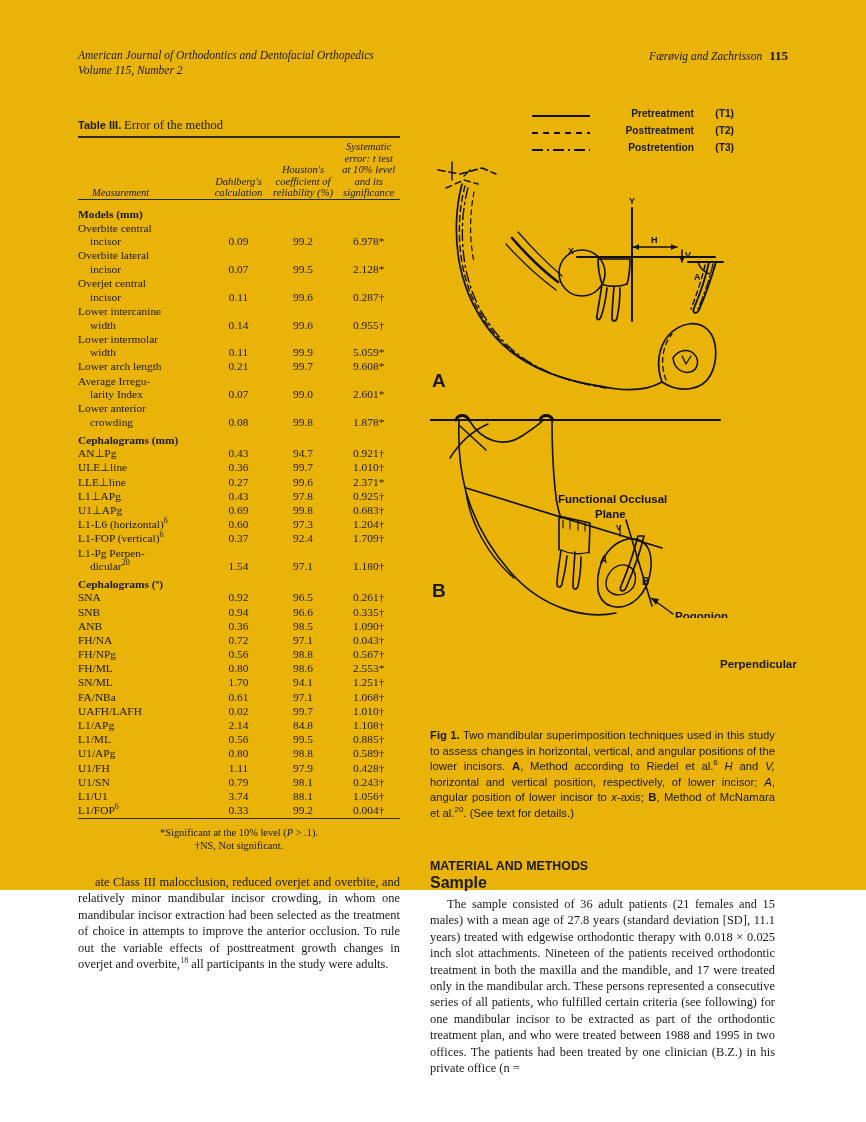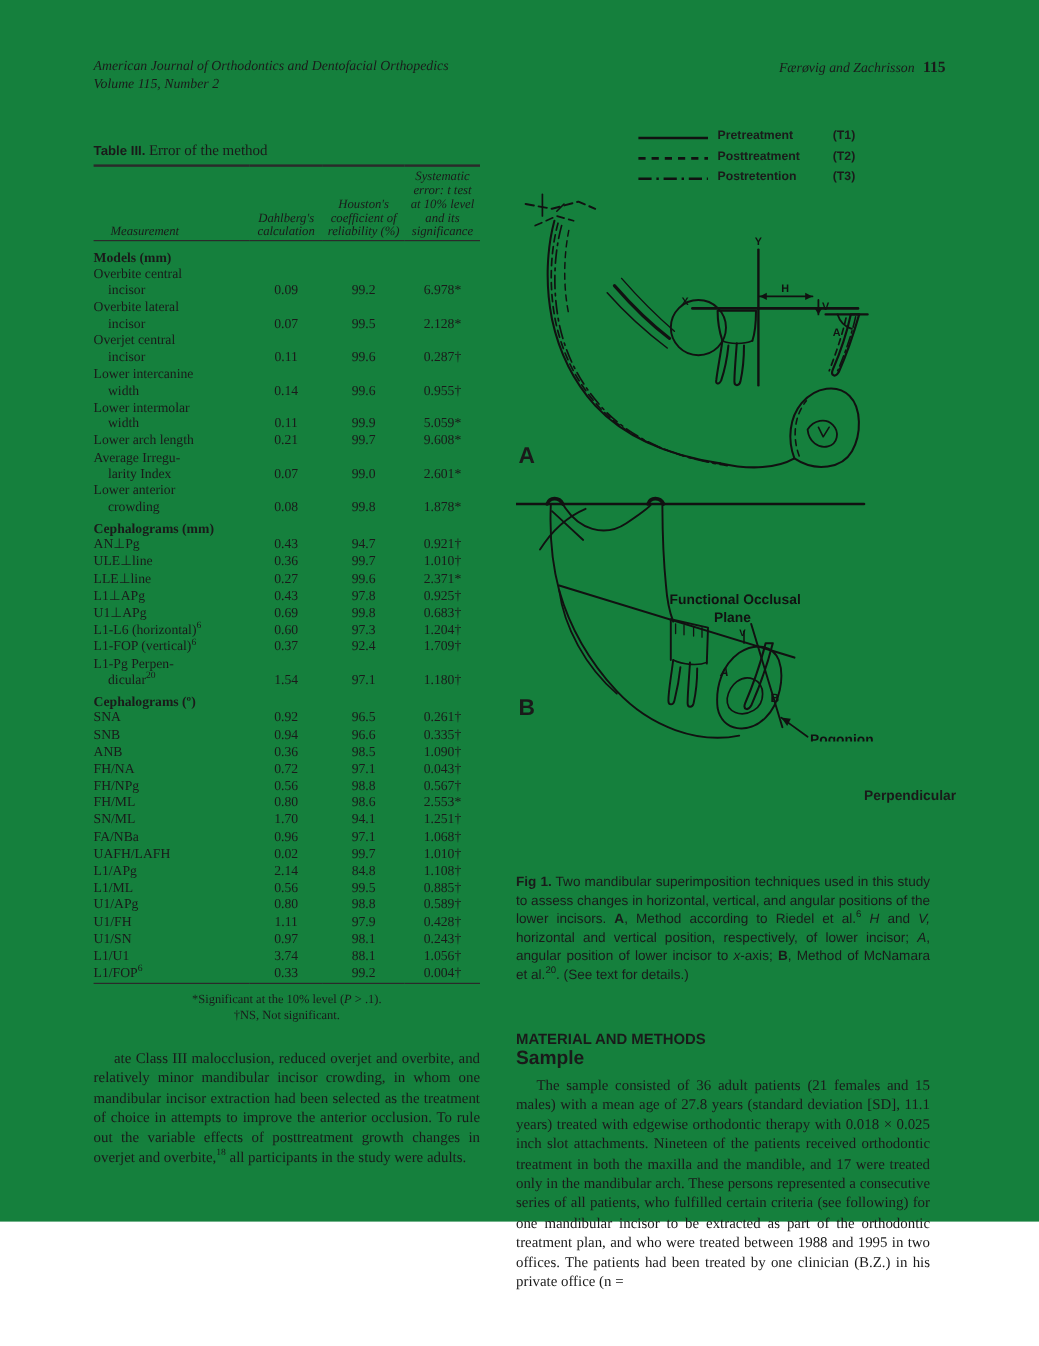--- a/index.html
+++ b/index.html
@@ -12,22 +12,22 @@
     height: 1122px;
     position: relative;
     font-family: "Liberation Serif", serif;
     color: #1a1a1a;
     overflow: hidden;
   }
   .page {
     position: absolute;
     left: 0; top: 0;
     width: 866px;
-    height: 1018px;
-    background: #15803d;
+    height: 890px;
+    background: #eab308;
   }
 
   
   .runhead {
     position: absolute;
     left: 78px;
     top: 48px;
     width: 710px;
     font-style: italic;
     font-size: 11.5px;
@@ -177,20 +177,21 @@
     width: 245px;
     font-family: "Liberation Sans", sans-serif;
     font-size: 10.2px;
     font-weight: bold;
     line-height: 17px;
   }
   .legend .lrow {
     display: flex;
     align-items: center;
     height: 17px;
+    text-align: right;
   }
   .legend .swatch {
     width: 62px;
     height: 10px;
     position: relative;
     margin-right: 6px;
     flex: 0 0 62px;
   }
   .legend .lname { flex: 0 0 96px; }
   .legend .lcode { flex: 0 0 40px; }
@@ -440,21 +441,21 @@
             <td class="num">2.553*</td>
           </tr>
           <tr class="row">
             <td class="meas"><span>SN/ML</span></td>
             <td class="num">1.70</td>
             <td class="num">94.1</td>
             <td class="num">1.251†</td>
           </tr>
           <tr class="row">
             <td class="meas"><span>FA/NBa</span></td>
-            <td class="num">0.96</td>
+            <td class="num">0.61</td>
             <td class="num">97.1</td>
             <td class="num">1.068†</td>
           </tr>
           <tr class="row">
             <td class="meas"><span>UAFH/LAFH</span></td>
             <td class="num">0.02</td>
             <td class="num">99.7</td>
             <td class="num">1.010†</td>
           </tr>
           <tr class="row">
@@ -476,21 +477,21 @@
             <td class="num">0.589†</td>
           </tr>
           <tr class="row">
             <td class="meas"><span>U1/FH</span></td>
             <td class="num">1.11</td>
             <td class="num">97.9</td>
             <td class="num">0.428†</td>
           </tr>
           <tr class="row">
             <td class="meas"><span>U1/SN</span></td>
-            <td class="num">0.97</td>
+            <td class="num">0.79</td>
             <td class="num">98.1</td>
             <td class="num">0.243†</td>
           </tr>
           <tr class="row">
             <td class="meas"><span>L1/U1</span></td>
             <td class="num">3.74</td>
             <td class="num">88.1</td>
             <td class="num">1.056†</td>
           </tr>
           <tr class="row">

